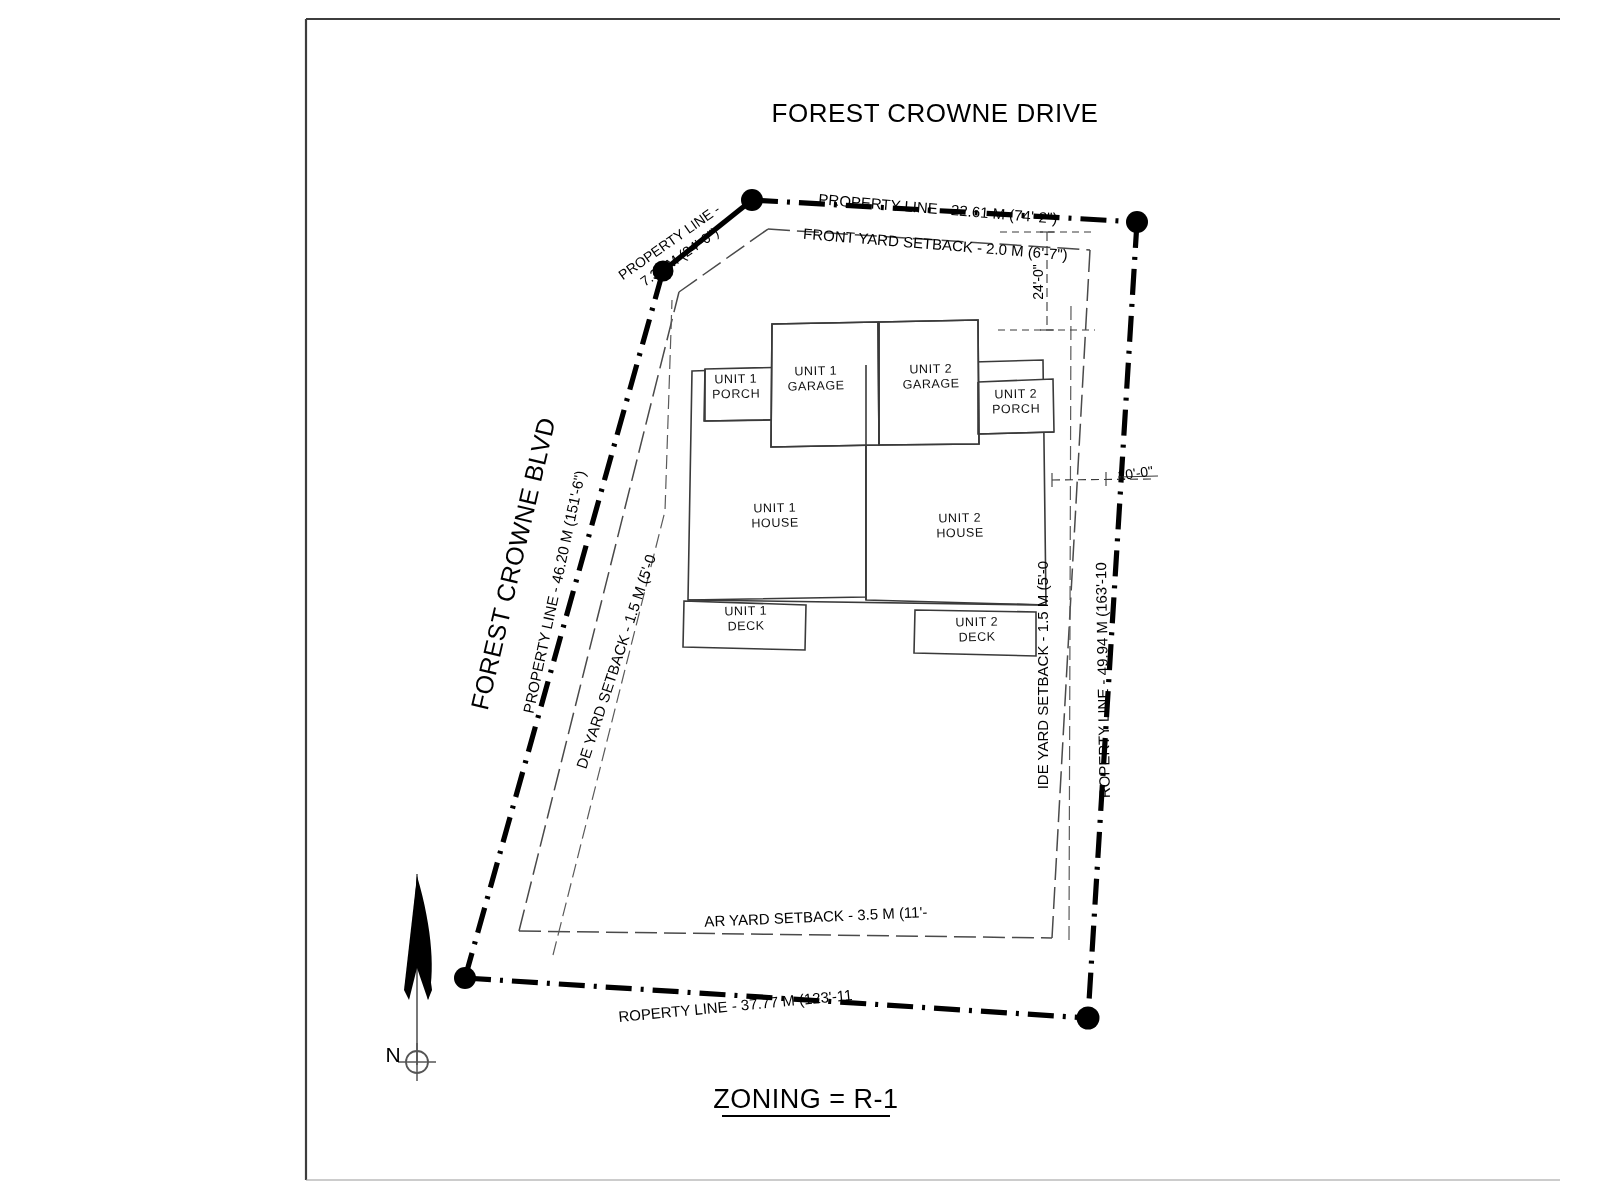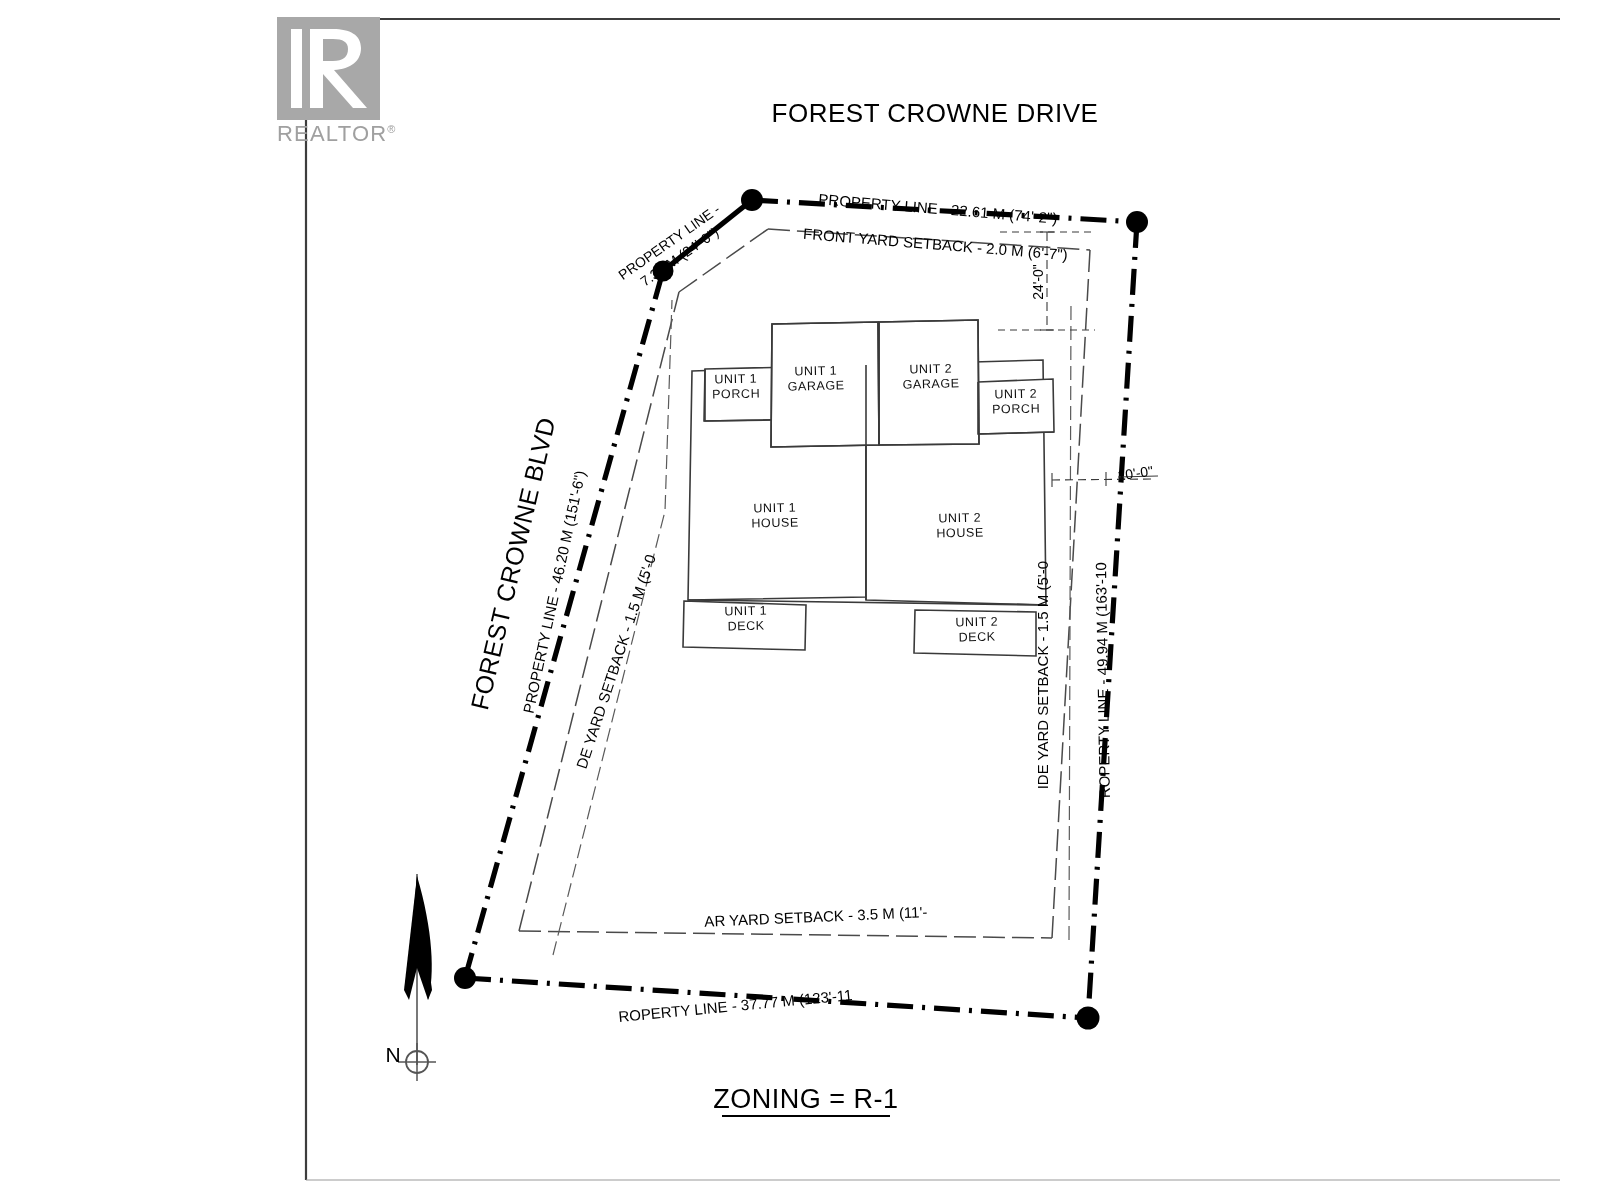--- a/index.html
+++ b/index.html
@@ -251,29 +251,14 @@
       <tspan>N</tspan>
     </text>
 
     <text x="806" y="1108" text-anchor="middle" font-family="Liberation Sans, sans-serif" font-size="27" letter-spacing="0.5" fill="#000">
       <tspan>ZONING = R-1</tspan>
     </text>
     <line x1="722" y1="1116" x2="890" y2="1116" stroke="#000" stroke-width="2"></line>
 
   </svg>
 
-  <div id="realtor-logo">
-    <div id="realtor-mark">
-      <svg viewBox="0 0 103 103" width="103" height="103">
-        <rect x="0" y="0" width="103" height="103" fill="#a8a8a8"></rect>
-        <rect x="14" y="12" width="11" height="79" fill="#ffffff"></rect>
-        <path d="M 33,12 L 33,91 L 46,91 L 46,57 L 76,91 L 90,91 L 57,53
-                 C 74,52 84,44 84,31 C 84,18 73,12 56,12 Z
-                 M 46,22 L 56,22 C 66,22 71,25 71,32
-                 C 71,40 66,44 56,44 L 46,44 Z" fill="#ffffff"></path>
-      </svg>
-    </div>
-    <div id="realtor-word">
-      <span>REALTOR</span><span class="reg">®</span>
-    </div>
-  </div>
 
 </div>
 
 </body></html>

